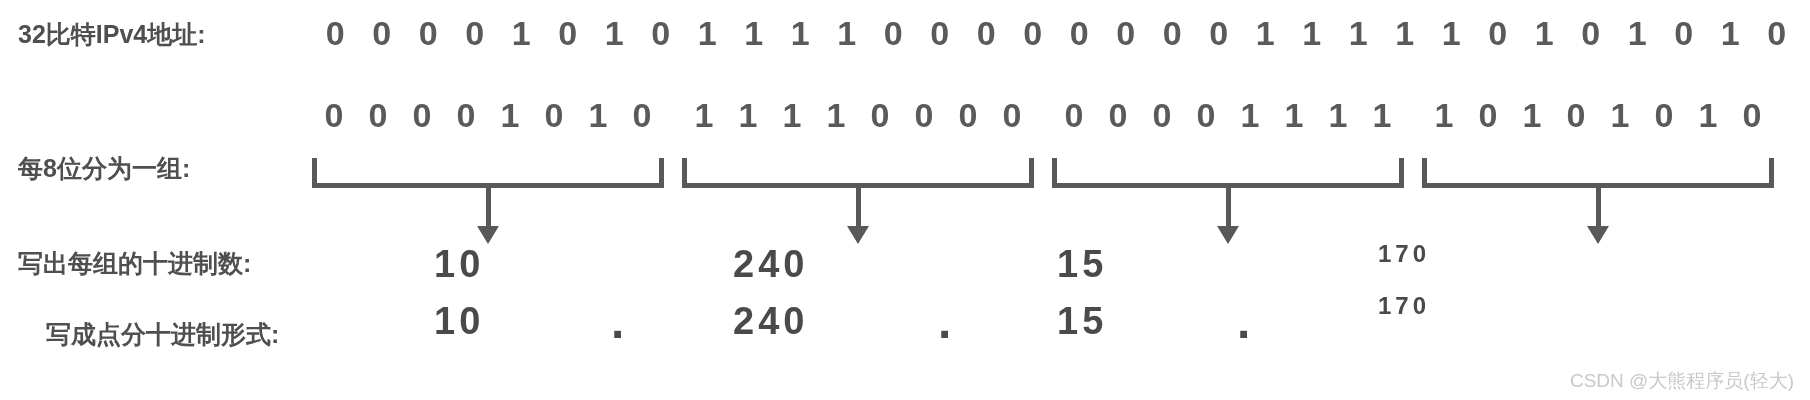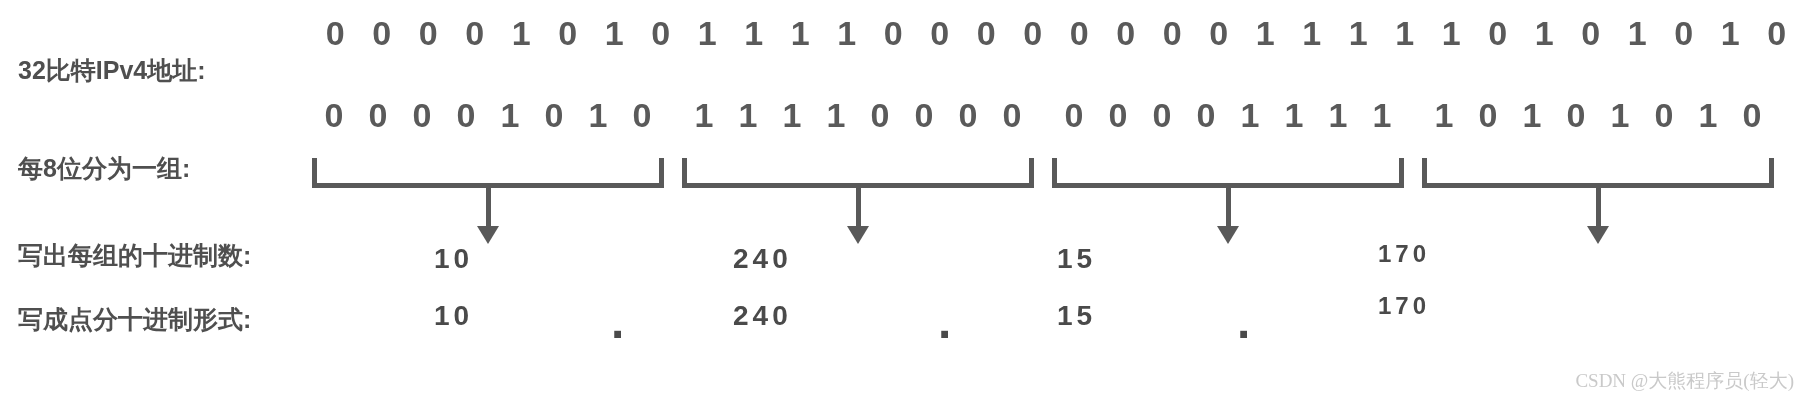--- a/index.html
+++ b/index.html
@@ -19,24 +19,24 @@
   
   .row-label {
     position: absolute;
     left: 18px;
     font-size: 25px;
     font-weight: bold;
     color: #4f4f4f;
     letter-spacing: 0px;
     white-space: nowrap;
   }
-  #label-row1 { top: 18px; margin-top: 36px; }
+  #label-row1 { top: 18px; }
   #label-row2 { top: 128px; margin-top: 24px; }
-  #label-row3 { top: 239px; }
-  #label-row4 { top: 303px; }
+  #label-row3 { top: 247px; }
+  #label-row4 { top: 318px; margin-left: 28px; }
 
   
   .bitrow {
     position: absolute;
     display: flex;
     align-items: baseline;
     font-size: 34px;
     font-weight: bold;
     color: #5a5a5a;
   }
@@ -78,21 +78,21 @@
     width: 0;
     height: 0;
     border-left: 11px solid transparent;
     border-right: 11px solid transparent;
     border-top: 18px solid #595959;
   }
 
   
   .decimal {
     position: absolute;
-    font-size: 28px;
+    font-size: 38px;
     font-weight: bold;
     color: #4a4a4a;
     white-space: nowrap;
     letter-spacing: 4px;
   }
   .decimal.big { font-size: 24px; }
 
   .dot {
     position: absolute;
     font-size: 48px;
@@ -103,21 +103,20 @@
 
   
   #watermark {
     position: absolute;
     right: 16px;
     bottom: 6px;
     font-size: 19px;
     color: #c9c9c9;
     font-weight: normal;
     white-space: nowrap;
-    font-family: Liberation Serif, serif;
   }
 </style>
 </head>
 <body>
 
 <div class="row-label" id="label-row1">32比特IPv4地址:</div>
 <div class="row-label" id="label-row2">每8位分为一组:</div>
 <div class="row-label" id="label-row3">写出每组的十进制数:</div>
 <div class="row-label" id="label-row4">写成点分十进制形式:</div>
 

